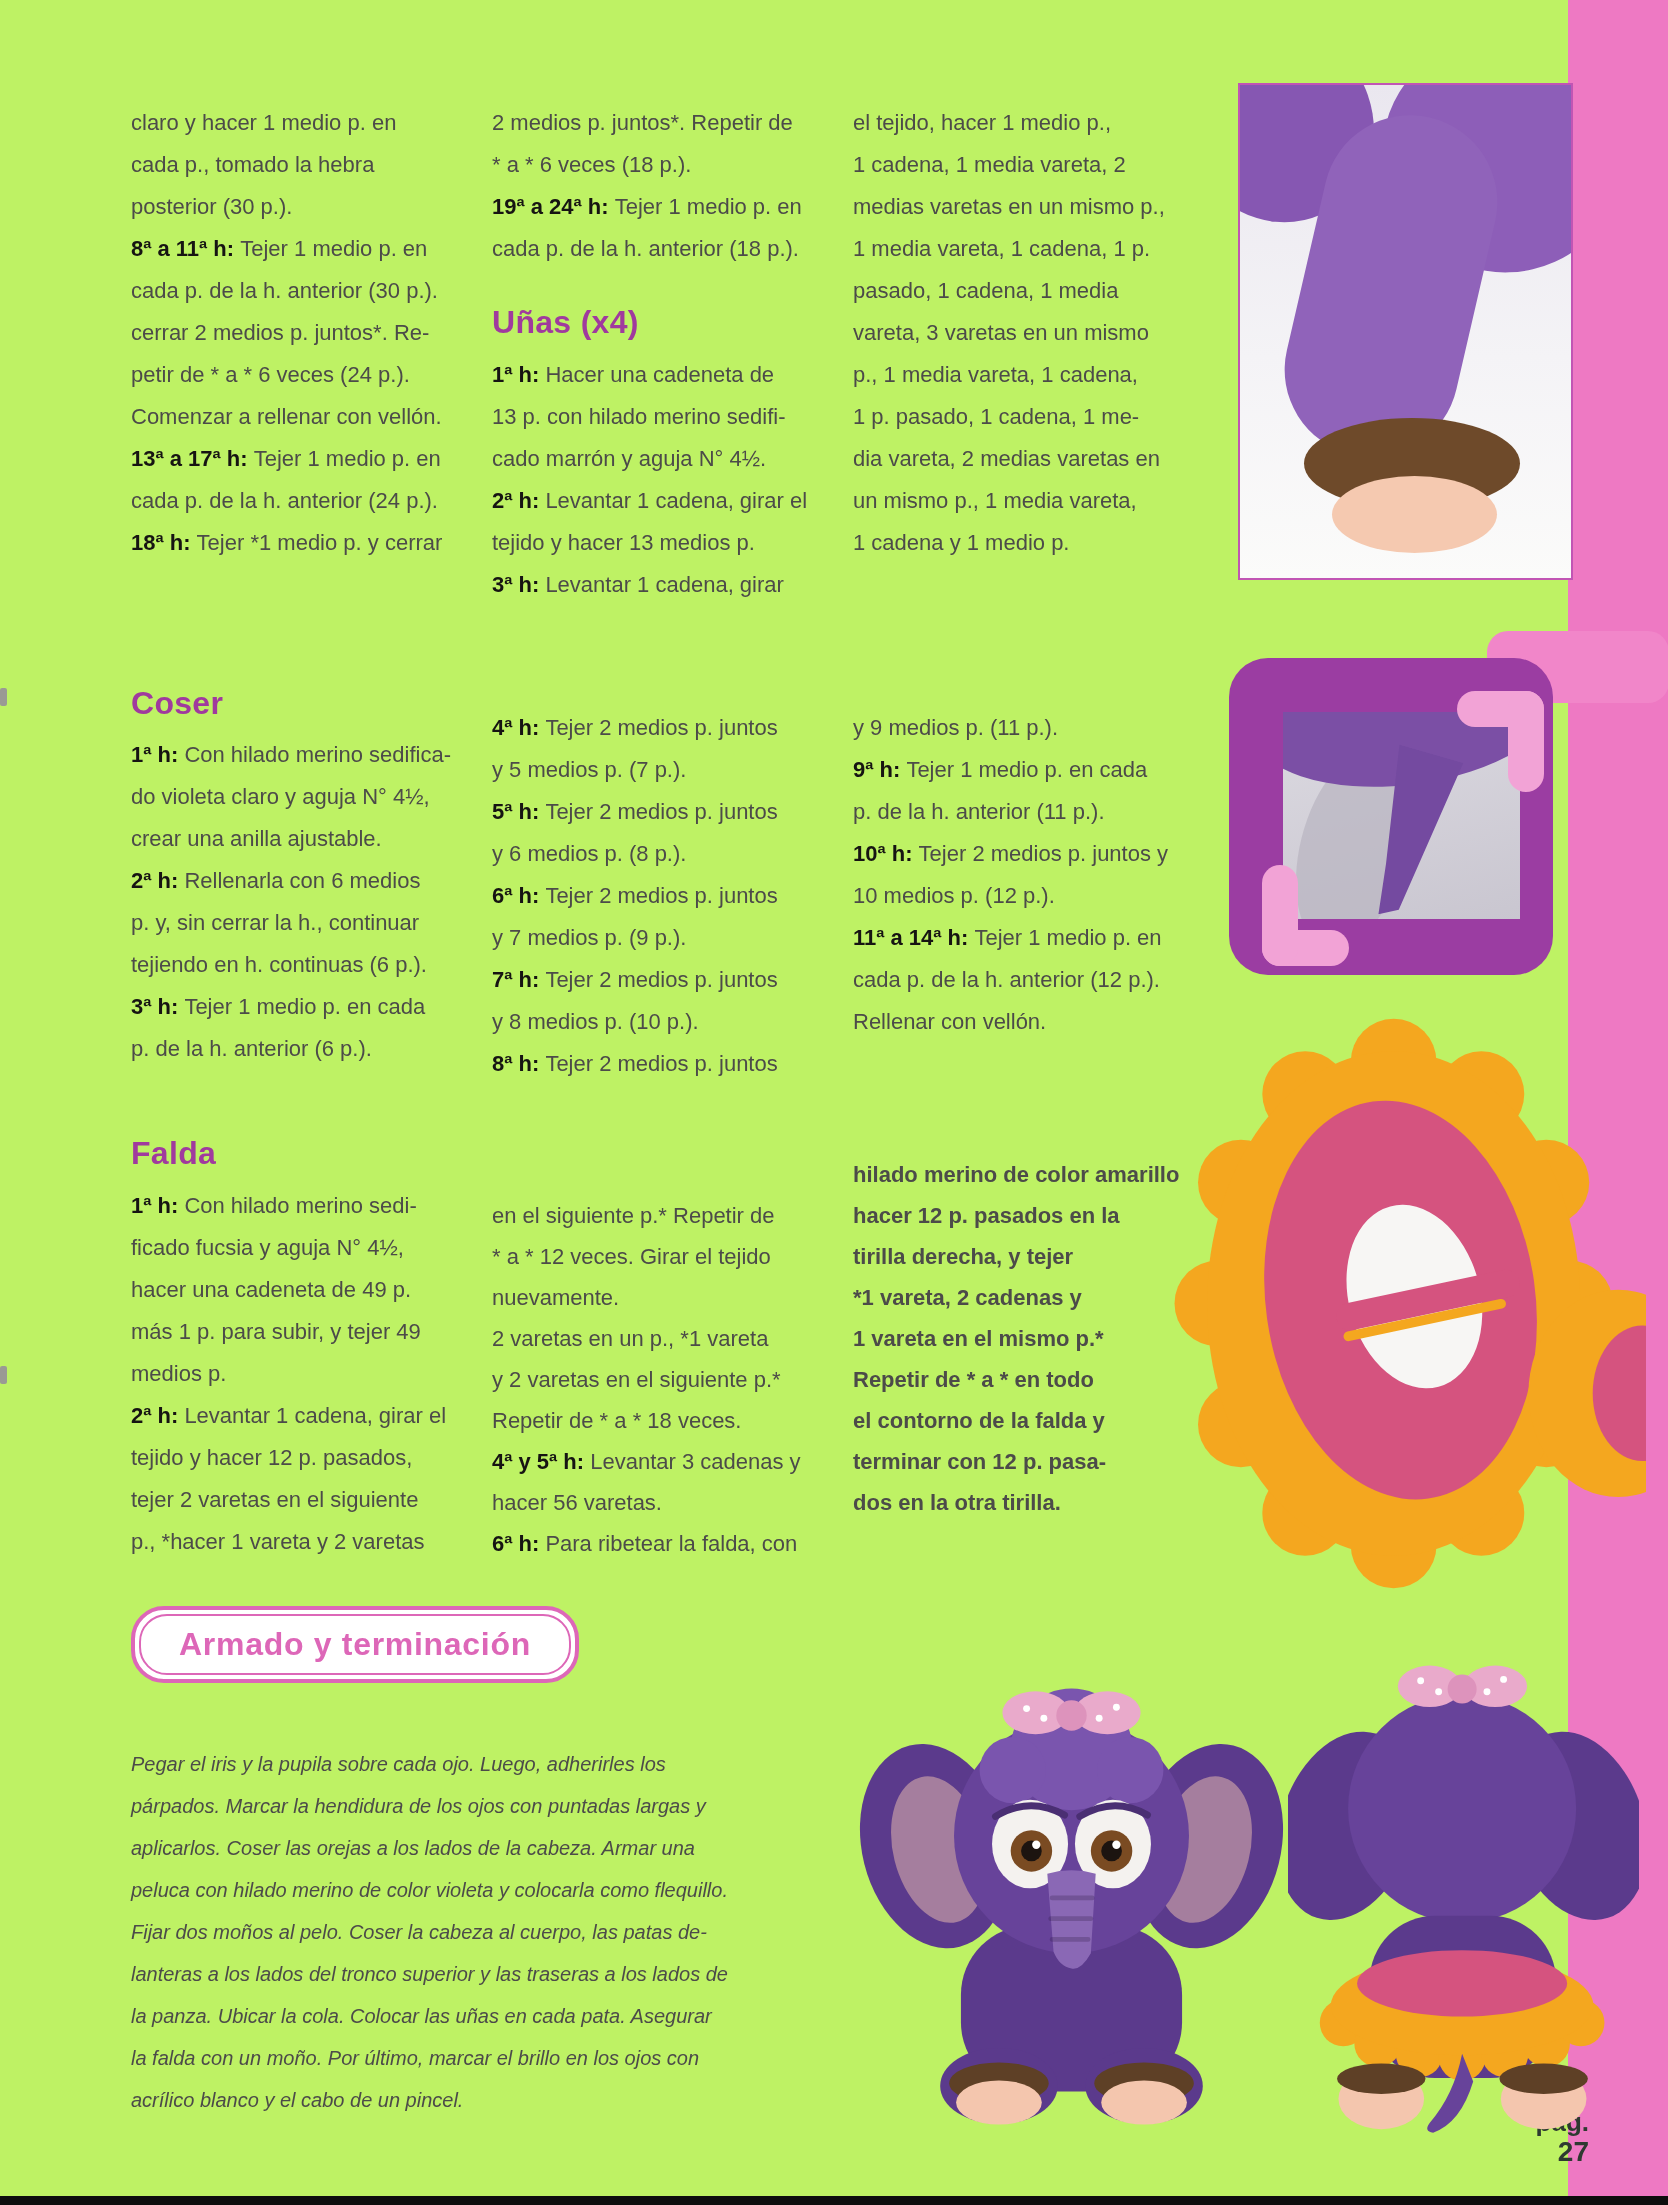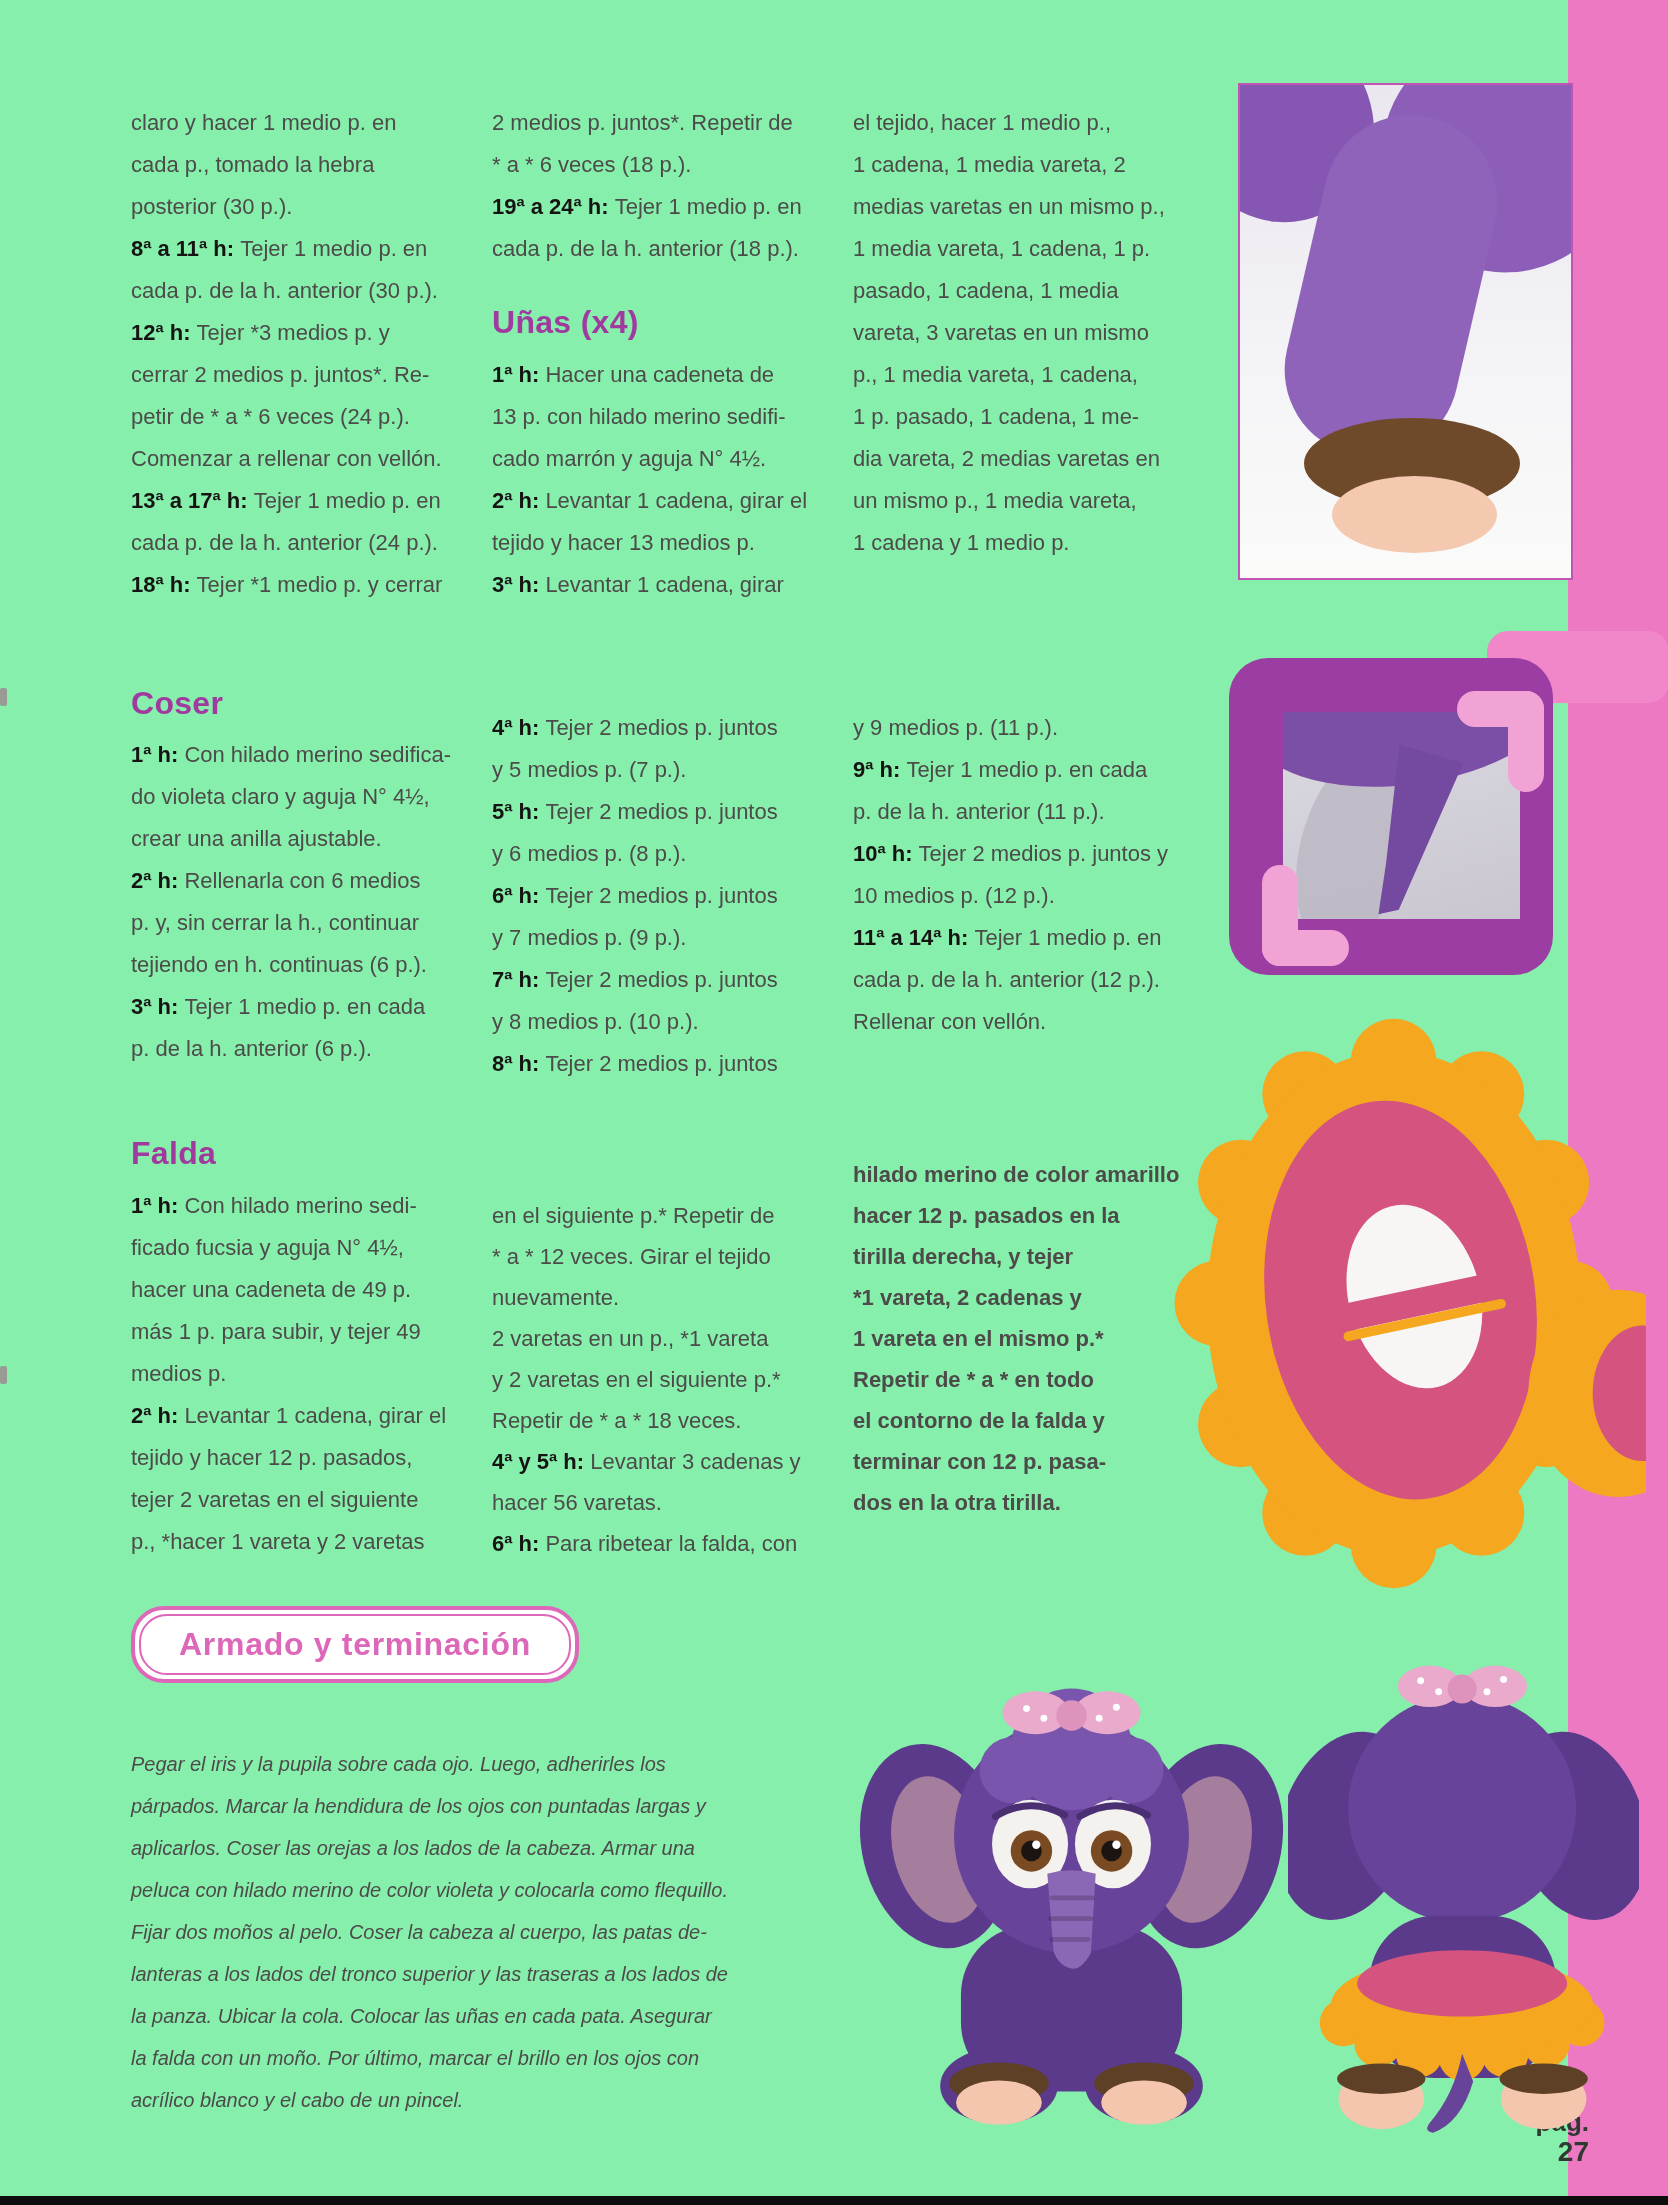--- a/index.html
+++ b/index.html
@@ -5,21 +5,21 @@
   :root{
     --heading:#a03a9e; --badge:#dd67b8; --body:#4c4b49; --bold:#161412;
     --band:#ee79c3; --frame:#9b3da2; --corner:#f2a3d6; --photoborder:#c155b4;
     --yellow:#f4a71f; --fuchsia:#d5537f; --purpleyarn:#8d5eb8; --darkpurple:#5b3a8c;
     --midpurple:#67439a; --lightpurple:#8a68b5; --brown:#6e4a2a; --peach:#f4c6ae;
     --pagenum:#2e3a31;
   }
   *{margin:0;padding:0;box-sizing:border-box;}
   html,body{background:#e8e8e8;}
   body{font-family:"Liberation Sans",sans-serif;}
-  .page{position:relative;width:1669px;height:2205px;background:#86efac;overflow:hidden;}
+  .page{position:relative;width:1669px;height:2205px;background:#bef264;overflow:hidden;}
 
   
   .band{position:absolute;left:1568px;top:0;width:100px;height:2198px;background:var(--band);z-index:1;}
   .pink-tab{position:absolute;left:1487px;top:631px;width:182px;height:72px;background:#f186c9;border-radius:21px;z-index:2;}
   .staple{position:absolute;left:0;width:7px;height:18px;background:#9a9a94;border-radius:2.1px;z-index:4;}
 
   
   .col{position:absolute;width:363px;z-index:3;}
   .ln{font-size:22px;line-height:42px;color:var(--body);white-space:nowrap;}
   .ln b{color:var(--bold);font-weight:bold;}
@@ -80,21 +80,20 @@
   <div class="pink-tab"></div>
   <div class="staple" style="top:688px;"></div>
   <div class="staple" style="top:1366px;"></div>
 
   <div class="col" style="left:131px;top:102px;">
       <div class="ln">claro y hacer 1 medio p. en</div>
       <div class="ln">cada p., tomado la hebra</div>
       <div class="ln">posterior (30 p.).</div>
       <div class="ln"><b>8ª a 11ª h:</b>&nbsp;Tejer 1 medio p. en</div>
       <div class="ln">cada p. de la h. anterior (30 p.).</div>
-      <div class="ln"><b>12ª h:</b>&nbsp;Tejer *3 medios p. y</div>
       <div class="ln">cerrar 2 medios p. juntos*. Re-</div>
       <div class="ln">petir de * a * 6 veces (24 p.).</div>
       <div class="ln">Comenzar a rellenar con vellón.</div>
       <div class="ln"><b>13ª a 17ª h:</b>&nbsp;Tejer 1 medio p. en</div>
       <div class="ln">cada p. de la h. anterior (24 p.).</div>
       <div class="ln"><b>18ª h:</b>&nbsp;Tejer *1 medio p. y cerrar</div>
     </div>
   <div class="col" style="left:492px;top:102px;">
       <div class="ln">2 medios p. juntos*. Repetir de</div>
       <div class="ln">* a * 6 veces (18 p.).</div>

